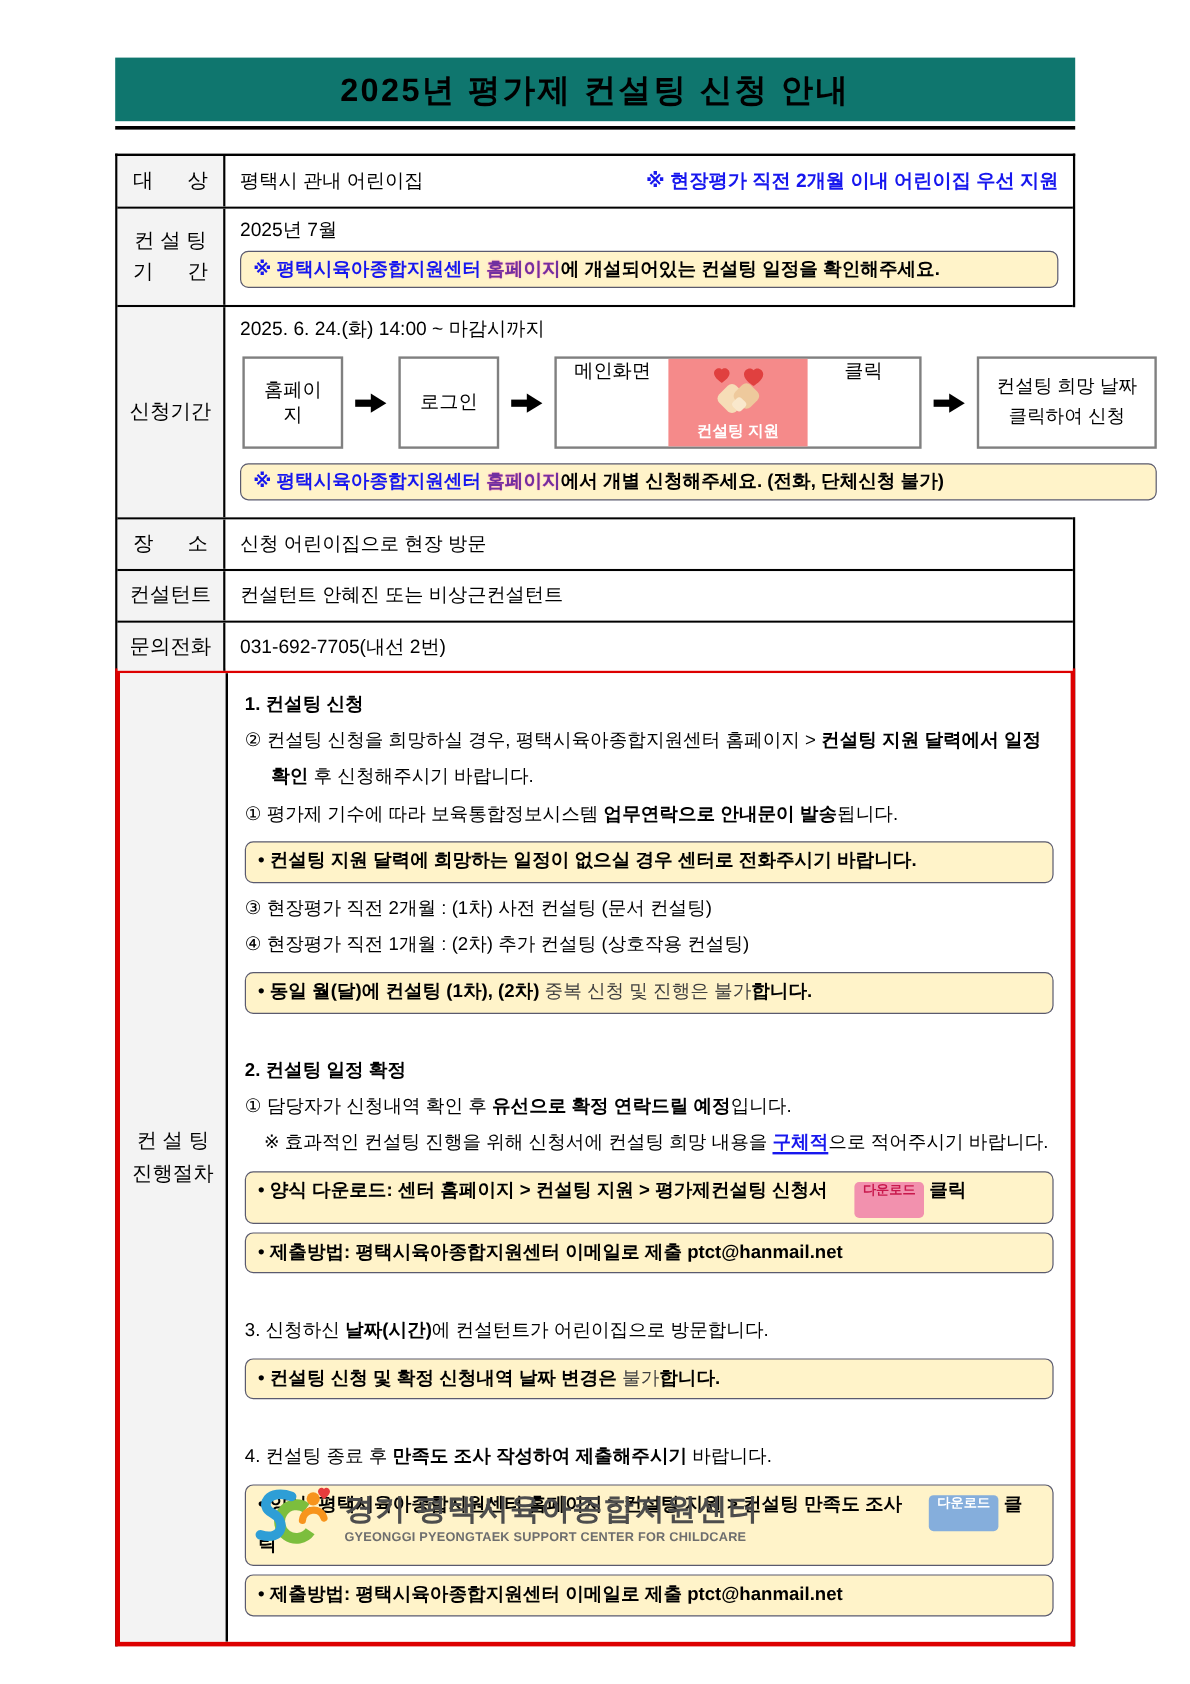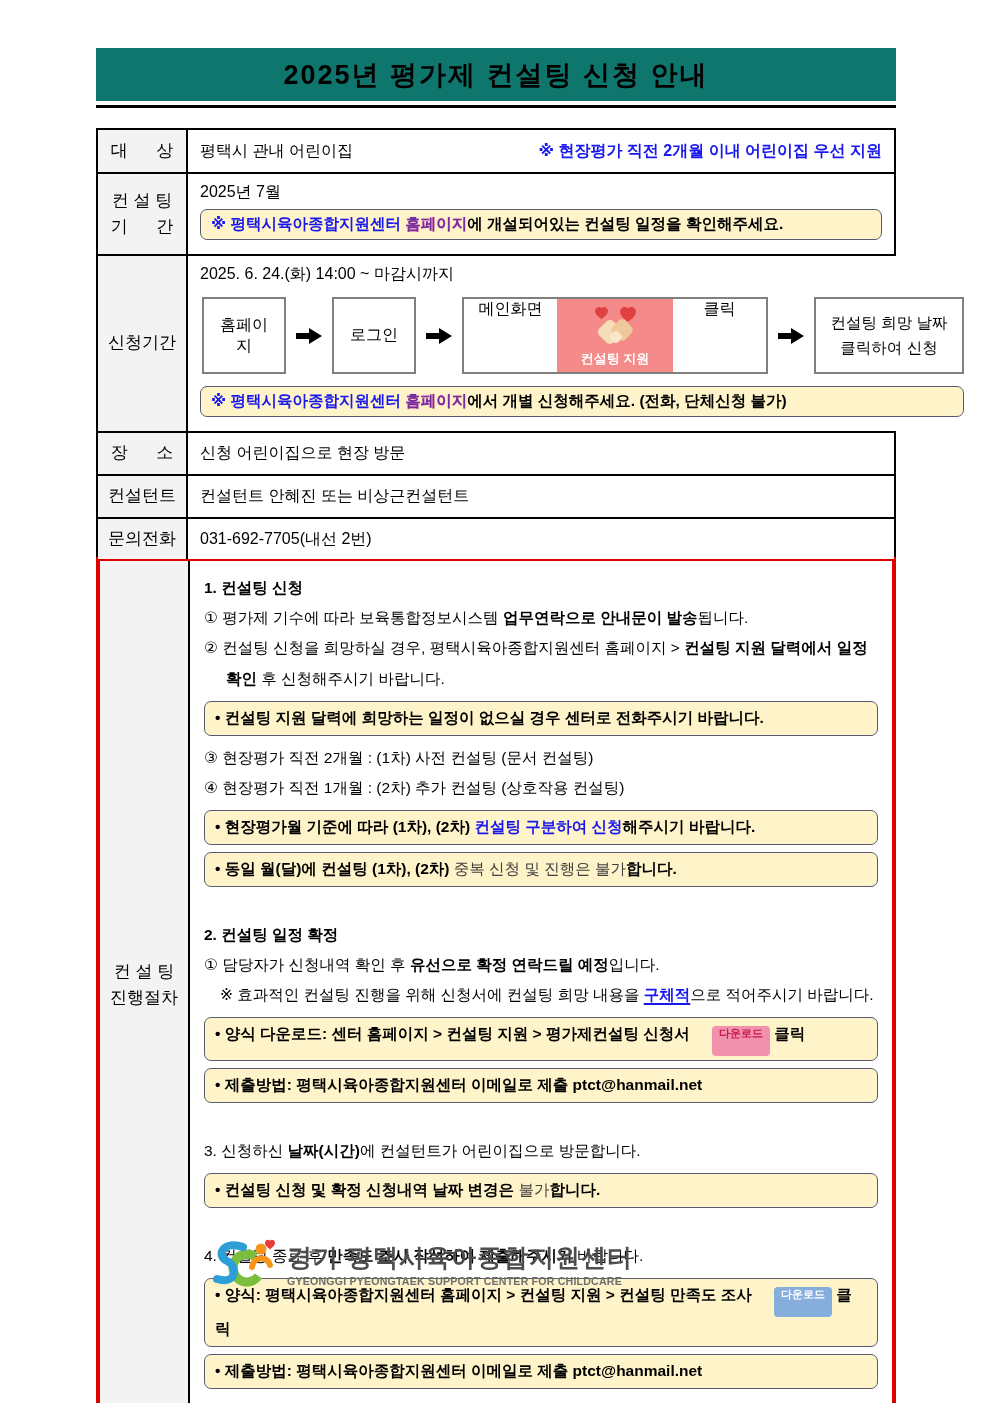--- a/index.html
+++ b/index.html
@@ -221,26 +221,25 @@
         <span>031-692-7705(내선 2번)</span>
       </div>
     </div>
 
     <div class="row proc-row">
       <div class="label-cell">컨 설 팅
 진행절차</div>
       <div class="content-cell proc-content">
 
         <p class="sec-title">1. 컨설팅 신청</p>
+        <p><span>② 컨설팅 신청을 희망하실 경우, 평택시육아종합지원센터 홈페이지 &gt; </span><span class="b">컨설팅 지원 달력에서 일정 확인</span><span> 후 신청해주시기 바랍니다.</span></p>
         <p><span>① 평가제 기수에 따라 보육통합정보시스템 </span><span class="b">업무연락으로 안내문이 발송</span><span>됩니다.</span></p>
-        <p><span>② 컨설팅 신청을 희망하실 경우, 평택시육아종합지원센터 홈페이지 &gt; </span><span class="b">컨설팅 지원 달력에서 일정 확인</span><span> 후 신청해주시기 바랍니다.</span></p>
         <div class="note-box">• 컨설팅 지원 달력에 희망하는 일정이 없으실 경우 센터로 전화주시기 바랍니다.</div>
         <p>③ 현장평가 직전 2개월 : (1차) 사전 컨설팅 (문서 컨설팅)</p>
         <p>④ 현장평가 직전 1개월 : (2차) 추가 컨설팅 (상호작용 컨설팅)</p>
-        <div class="note-box"><span>• 현장평가월 기준에 따라 (1차), (2차) </span><span class="bluebold">컨설팅 구분하여 신청</span><span>해주시기 바랍니다.</span></div>
         <div class="note-box"><span>• 동일 월(달)에 컨설팅 (1차), (2차) </span><span class="redbold">중복 신청 및 진행은 불가</span><span>합니다.</span></div>
 
         <div class="sec-gap"></div>
 
         <p class="sec-title">2. 컨설팅 일정 확정</p>
         <p><span>① 담당자가 신청내역 확인 후 </span><span class="b">유선으로 확정 연락드릴 예정</span><span>입니다.</span></p>
         <p class="tip-line"><span>※ 효과적인 컨설팅 진행을 위해 신청서에 컨설팅 희망 내용을 </span><span class="bu">구체적</span><span>으로 적어주시기 바랍니다.</span></p>
         <div class="note-box"><span>• 양식 다운로드: 센터 홈페이지 &gt; 컨설팅 지원 &gt; 평가제컨설팅 신청서 </span><span class="badge badge-pink">다운로드</span><span> 클릭</span></div>
         <div class="note-box">• 제출방법: 평택시육아종합지원센터 이메일로 제출 ptct@hanmail.net</div>
 

